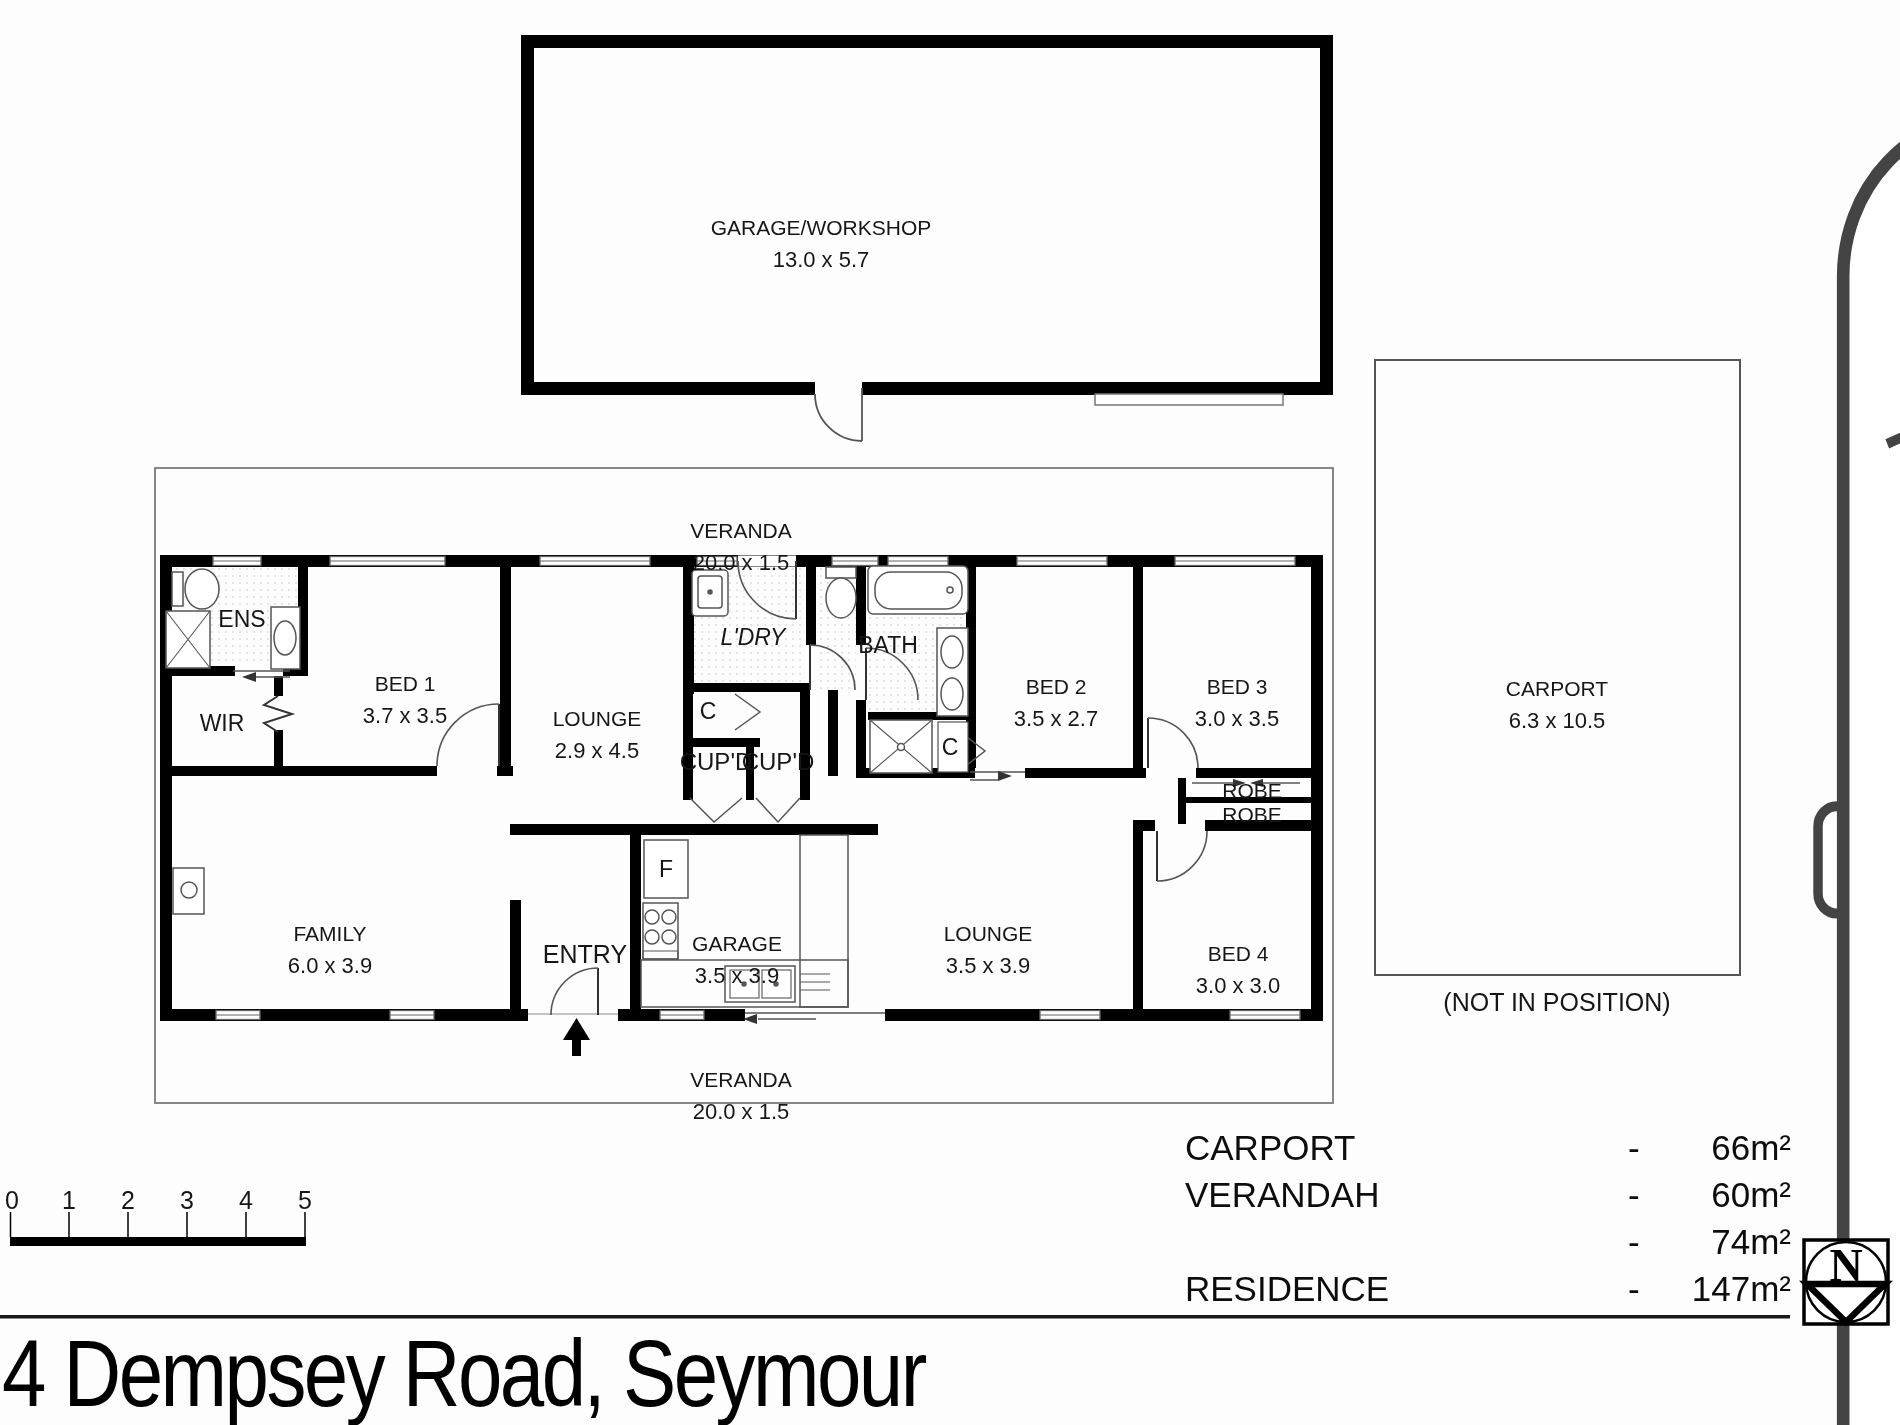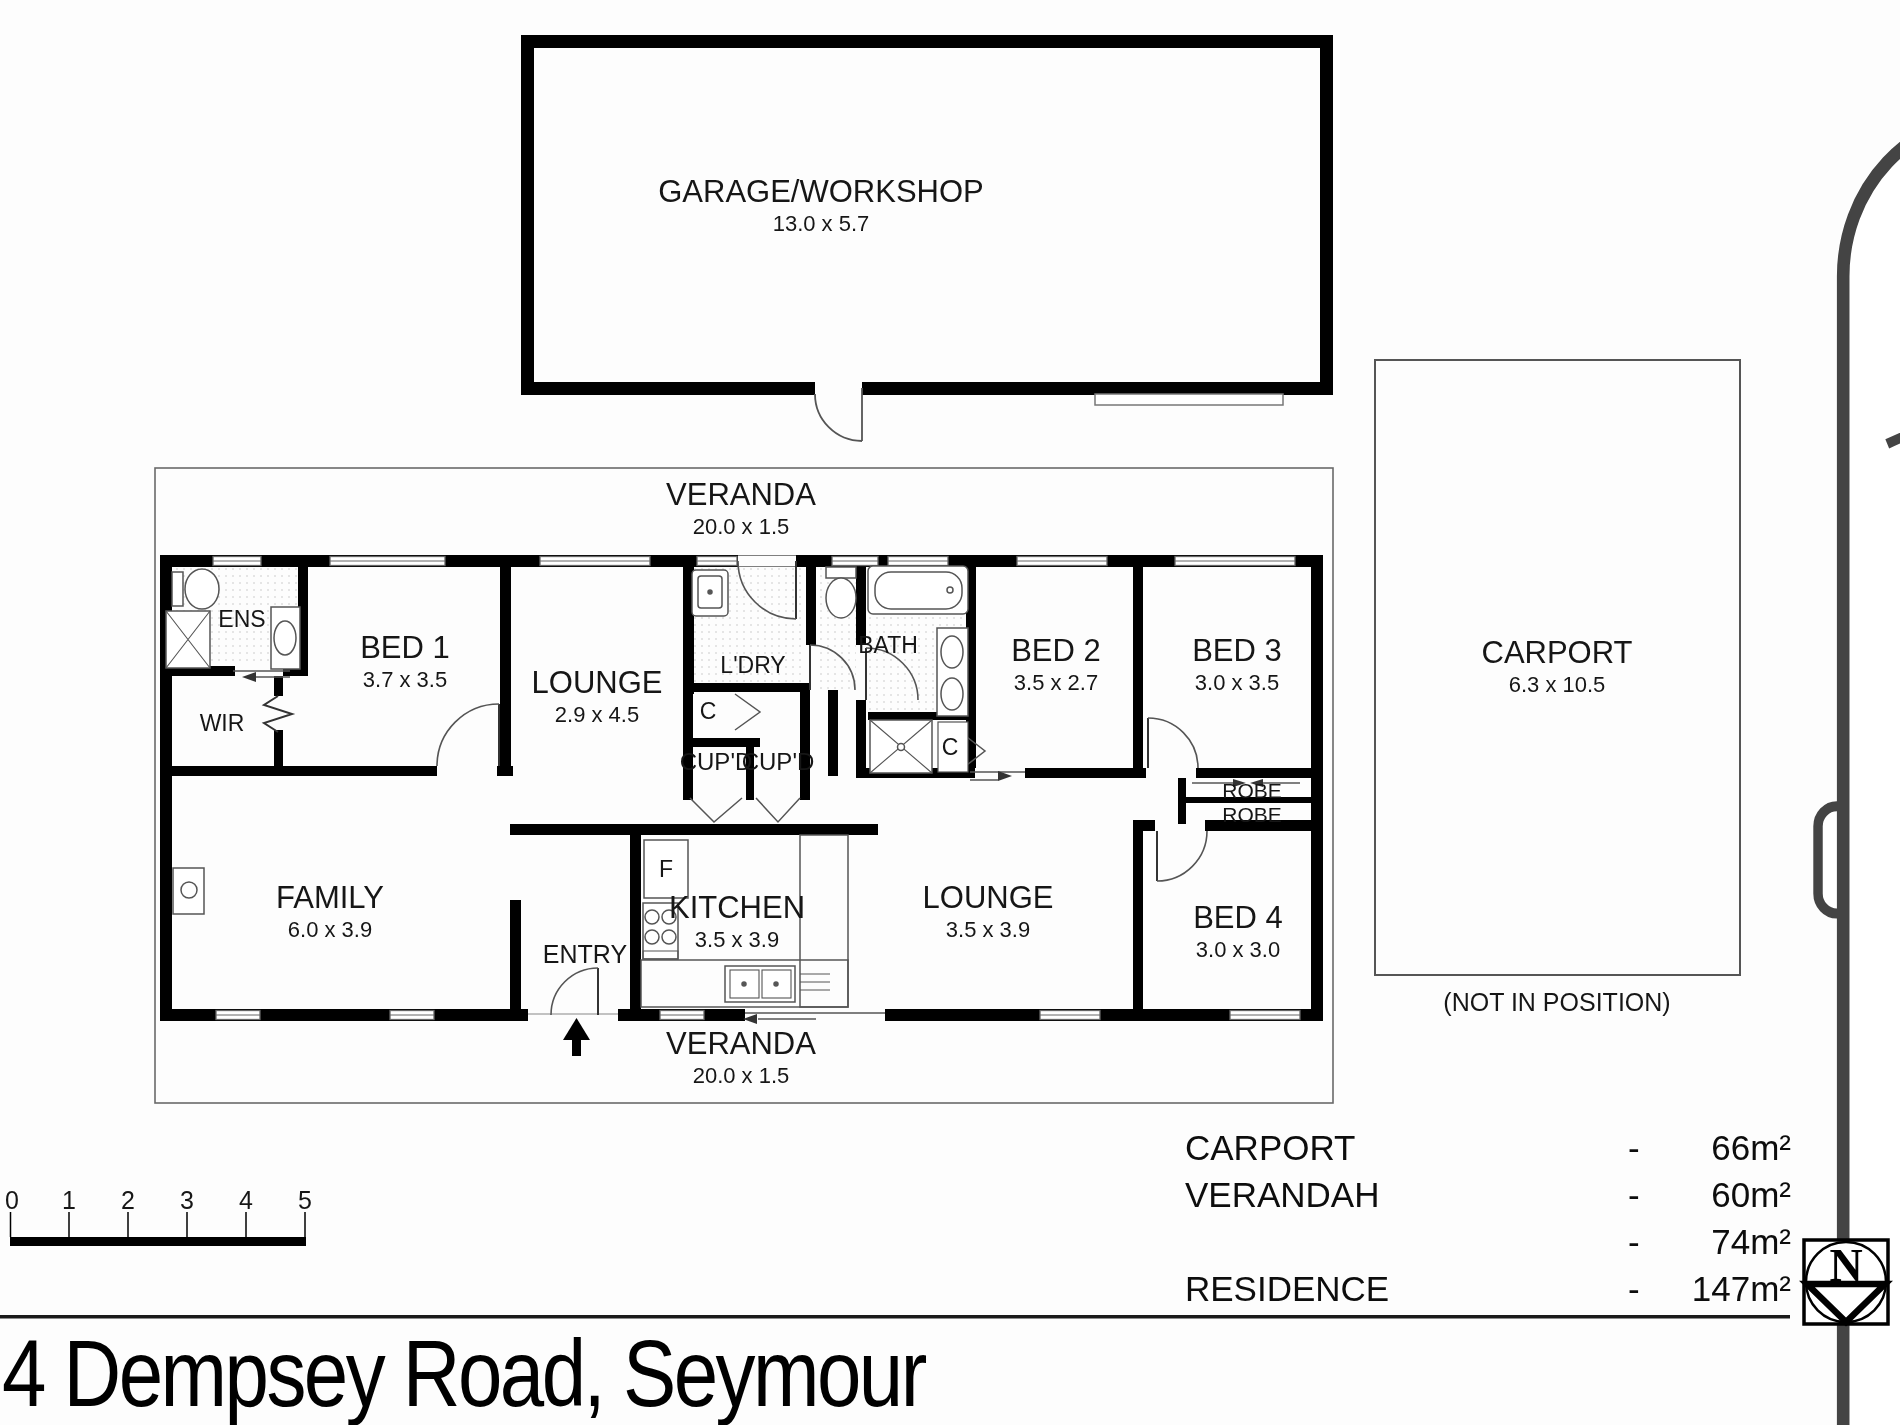--- a/index.html
+++ b/index.html
@@ -1,20 +1,20 @@
 <!DOCTYPE html>
 <html><head>
 <meta charset="utf-8">
 <style>
   html,body{margin:0;padding:0;background:#ffffff;}
   .canvas{position:relative;width:1900px;height:1425px;background:#fdfdfd;overflow:hidden;
           font-family:"Liberation Sans",sans-serif;color:#111;}
   svg.plan{position:absolute;left:0;top:0;}
   .lbl{position:absolute;transform:translateX(-50%);text-align:center;white-space:nowrap;color:#161616;}
-  .room .nm{font-size:31px;line-height:32px;}
+  .room .nm{font-size:21px;line-height:32px;margin-top:36px;}
   .room .dm{font-size:22px;line-height:31px;}
   .sm{font-size:23px;}
   .xs{font-size:24px;}
   .md{font-size:25px;}
   .tick{font-size:25px;}
   .legend{position:absolute;left:1185px;top:1124px;width:606px;}
   .legend .row{position:relative;height:47px;line-height:47px;font-size:35px;color:#0d0d0d;}
   .legend .sep{position:absolute;left:443px;top:0;}
   .legend .val{position:absolute;right:0;top:0;}
   .disclaimer{position:absolute;left:4px;top:1250px;width:578px;font-size:19.5px;line-height:27px;
@@ -316,35 +316,35 @@
   </div>
   <div class="lbl room" style="left:1237px;top:635px;">
     <div class="nm">BED 3</div>
     <div class="dm">3.0 x 3.5</div>
   </div>
   <div class="lbl room" style="left:330px;top:882px;">
     <div class="nm">FAMILY</div>
     <div class="dm">6.0 x 3.9</div>
   </div>
   <div class="lbl room" style="left:737px;top:892px;">
-    <div class="nm">KITCHEN</div>
+    <div class="nm">GARAGE</div>
     <div class="dm">3.5 x 3.9</div>
   </div>
   <div class="lbl room" style="left:988px;top:882px;">
     <div class="nm">LOUNGE</div>
     <div class="dm">3.5 x 3.9</div>
   </div>
   <div class="lbl room" style="left:1238px;top:902px;">
     <div class="nm">BED 4</div>
     <div class="dm">3.0 x 3.0</div>
   </div>
 
   <div class="lbl sm" style="left:242px;top:606px;">ENS</div>
   <div class="lbl sm" style="left:222px;top:710px;">WIR</div>
-  <div class="lbl sm" style="left:753px;top:652px;">L'DRY</div>
+  <div class="lbl sm" style="left:753px;top:624px;font-style:italic;">L'DRY</div>
   <div class="lbl sm" style="left:888px;top:632px;">BATH</div>
   <div class="lbl sm" style="left:708px;top:698px;">C</div>
   <div class="lbl sm" style="left:950px;top:734px;">C</div>
   <div class="lbl xs" style="left:716px;top:748px;">CUP'D</div>
   <div class="lbl xs" style="left:778px;top:748px;">CUP'D</div>
   <div class="lbl sm" style="left:666px;top:856px;">F</div>
   <div class="lbl md" style="left:585px;top:940px;">ENTRY</div>
   <div class="lbl xs" style="left:1252px;top:779px;font-size:21px;">ROBE</div>
   <div class="lbl xs" style="left:1252px;top:803px;font-size:21px;">ROBE</div>
 

